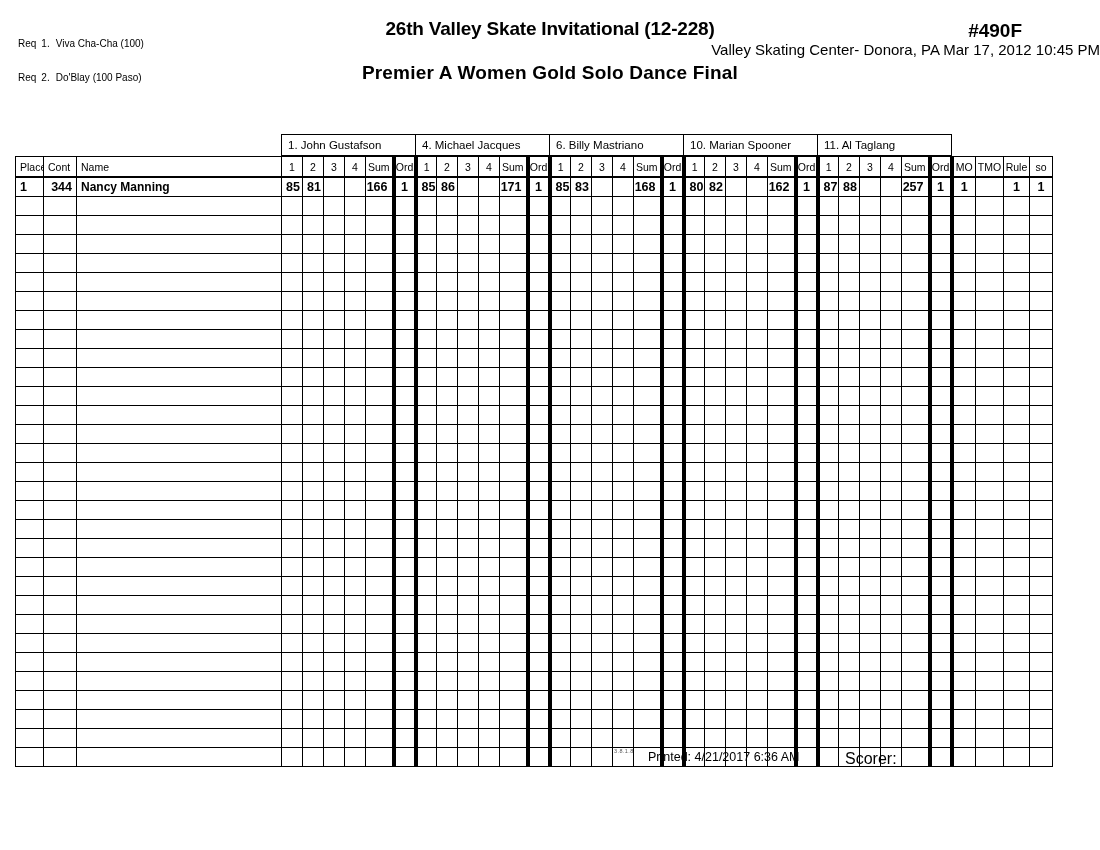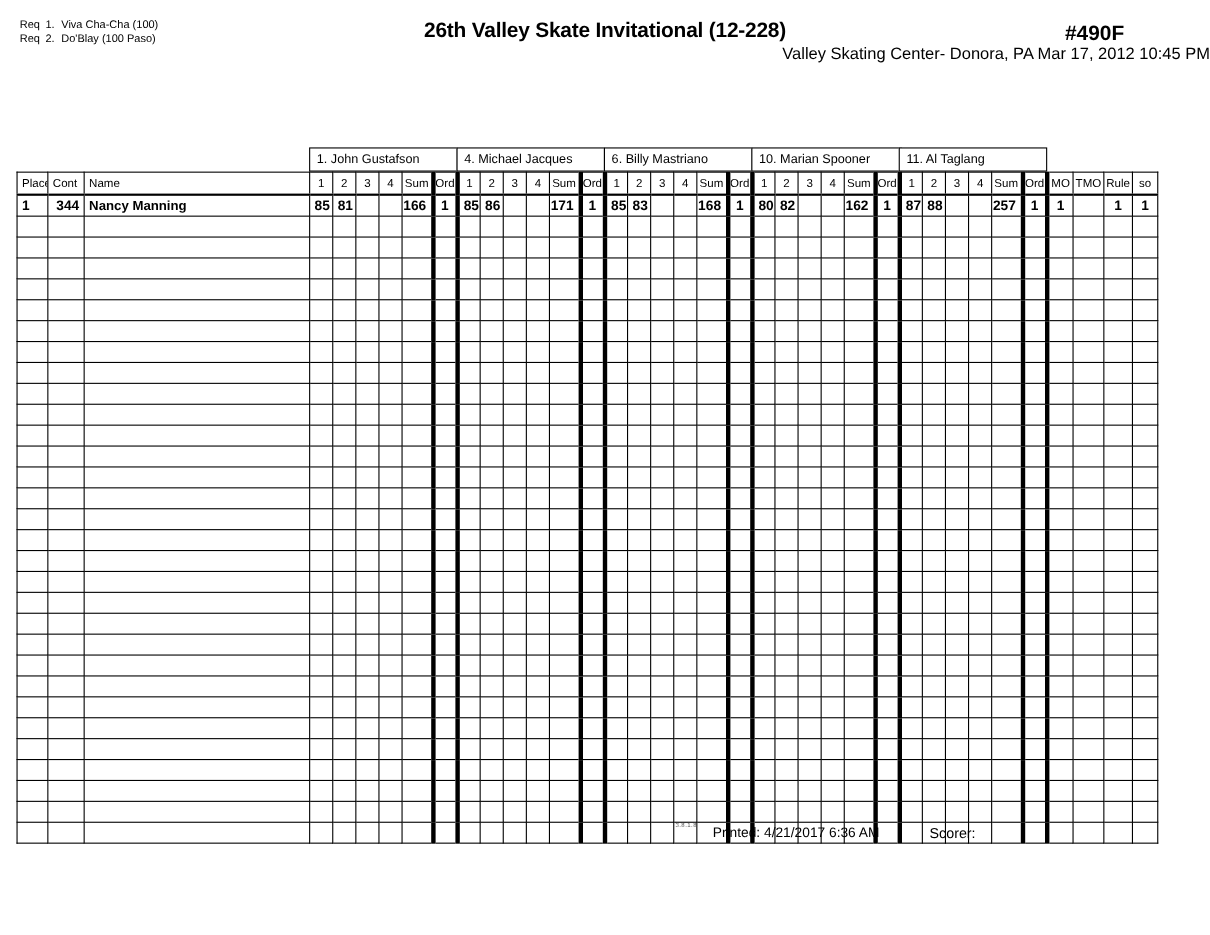--- a/index.html
+++ b/index.html
@@ -20,20 +20,21 @@
   #req-block {
     position: absolute;
     left: 18px;
     top: 16px;
     font-size: 10px;
     line-height: 13px;
     white-space: nowrap;
   }
   #req-block .req-line {
     display: block;
+    margin-top: 21px;
   }
   #req-block .req-tag { display:inline-block; }
   #req-block .req-num { display:inline-block; margin-left:5px; }
   #req-block .req-name { display:inline-block; margin-left:6px; }
 
   
   #title-area {
     position: absolute;
     left: 0;
     top: 18px;
@@ -168,34 +169,35 @@
   #printed-text {
     position: absolute;
     left: 648px;
     top: 2px;
     font-size: 12.5px;
   }
   #scorer-text {
     position: absolute;
     left: 845px;
     top: 2px;
-    font-size: 13px;
+    font-size: 16px;
   }
 </style>
 </head>
 <body>
 
 <div id="req-block">
     <span class="req-line"><span class="req-tag">Req</span><span class="req-num">1.</span><span class="req-name">Viva Cha-Cha (100)</span></span>
     <span class="req-line"><span class="req-tag">Req</span><span class="req-num">2.</span><span class="req-name">Do'Blay (100 Paso)</span></span>
   </div>
 
 <div id="title-area">
   <div id="event-title">26th Valley Skate Invitational (12-228)</div>
   <div id="venue-line">Valley Skating Center- Donora, PA  Mar 17, 2012  10:45 PM</div>
+  <div id="division-title">Premier A Women Gold Solo Dance Final</div>
 </div>
 <div id="doc-code">#490F</div>
 
 <div id="judge-band">
     <div class="judge-box" style="left: 266px; width: 135px;">1.  John  Gustafson</div>
     <div class="judge-box" style="left: 400px; width: 135px;">4.  Michael  Jacques</div>
     <div class="judge-box" style="left: 534px; width: 135px;">6.  Billy Mastriano</div>
     <div class="judge-box" style="left: 668px; width: 137px;">10.  Marian  Spooner</div>
     <div class="judge-box" style="left: 802px; width: 135px;">11.  Al Taglang</div>
   </div>

